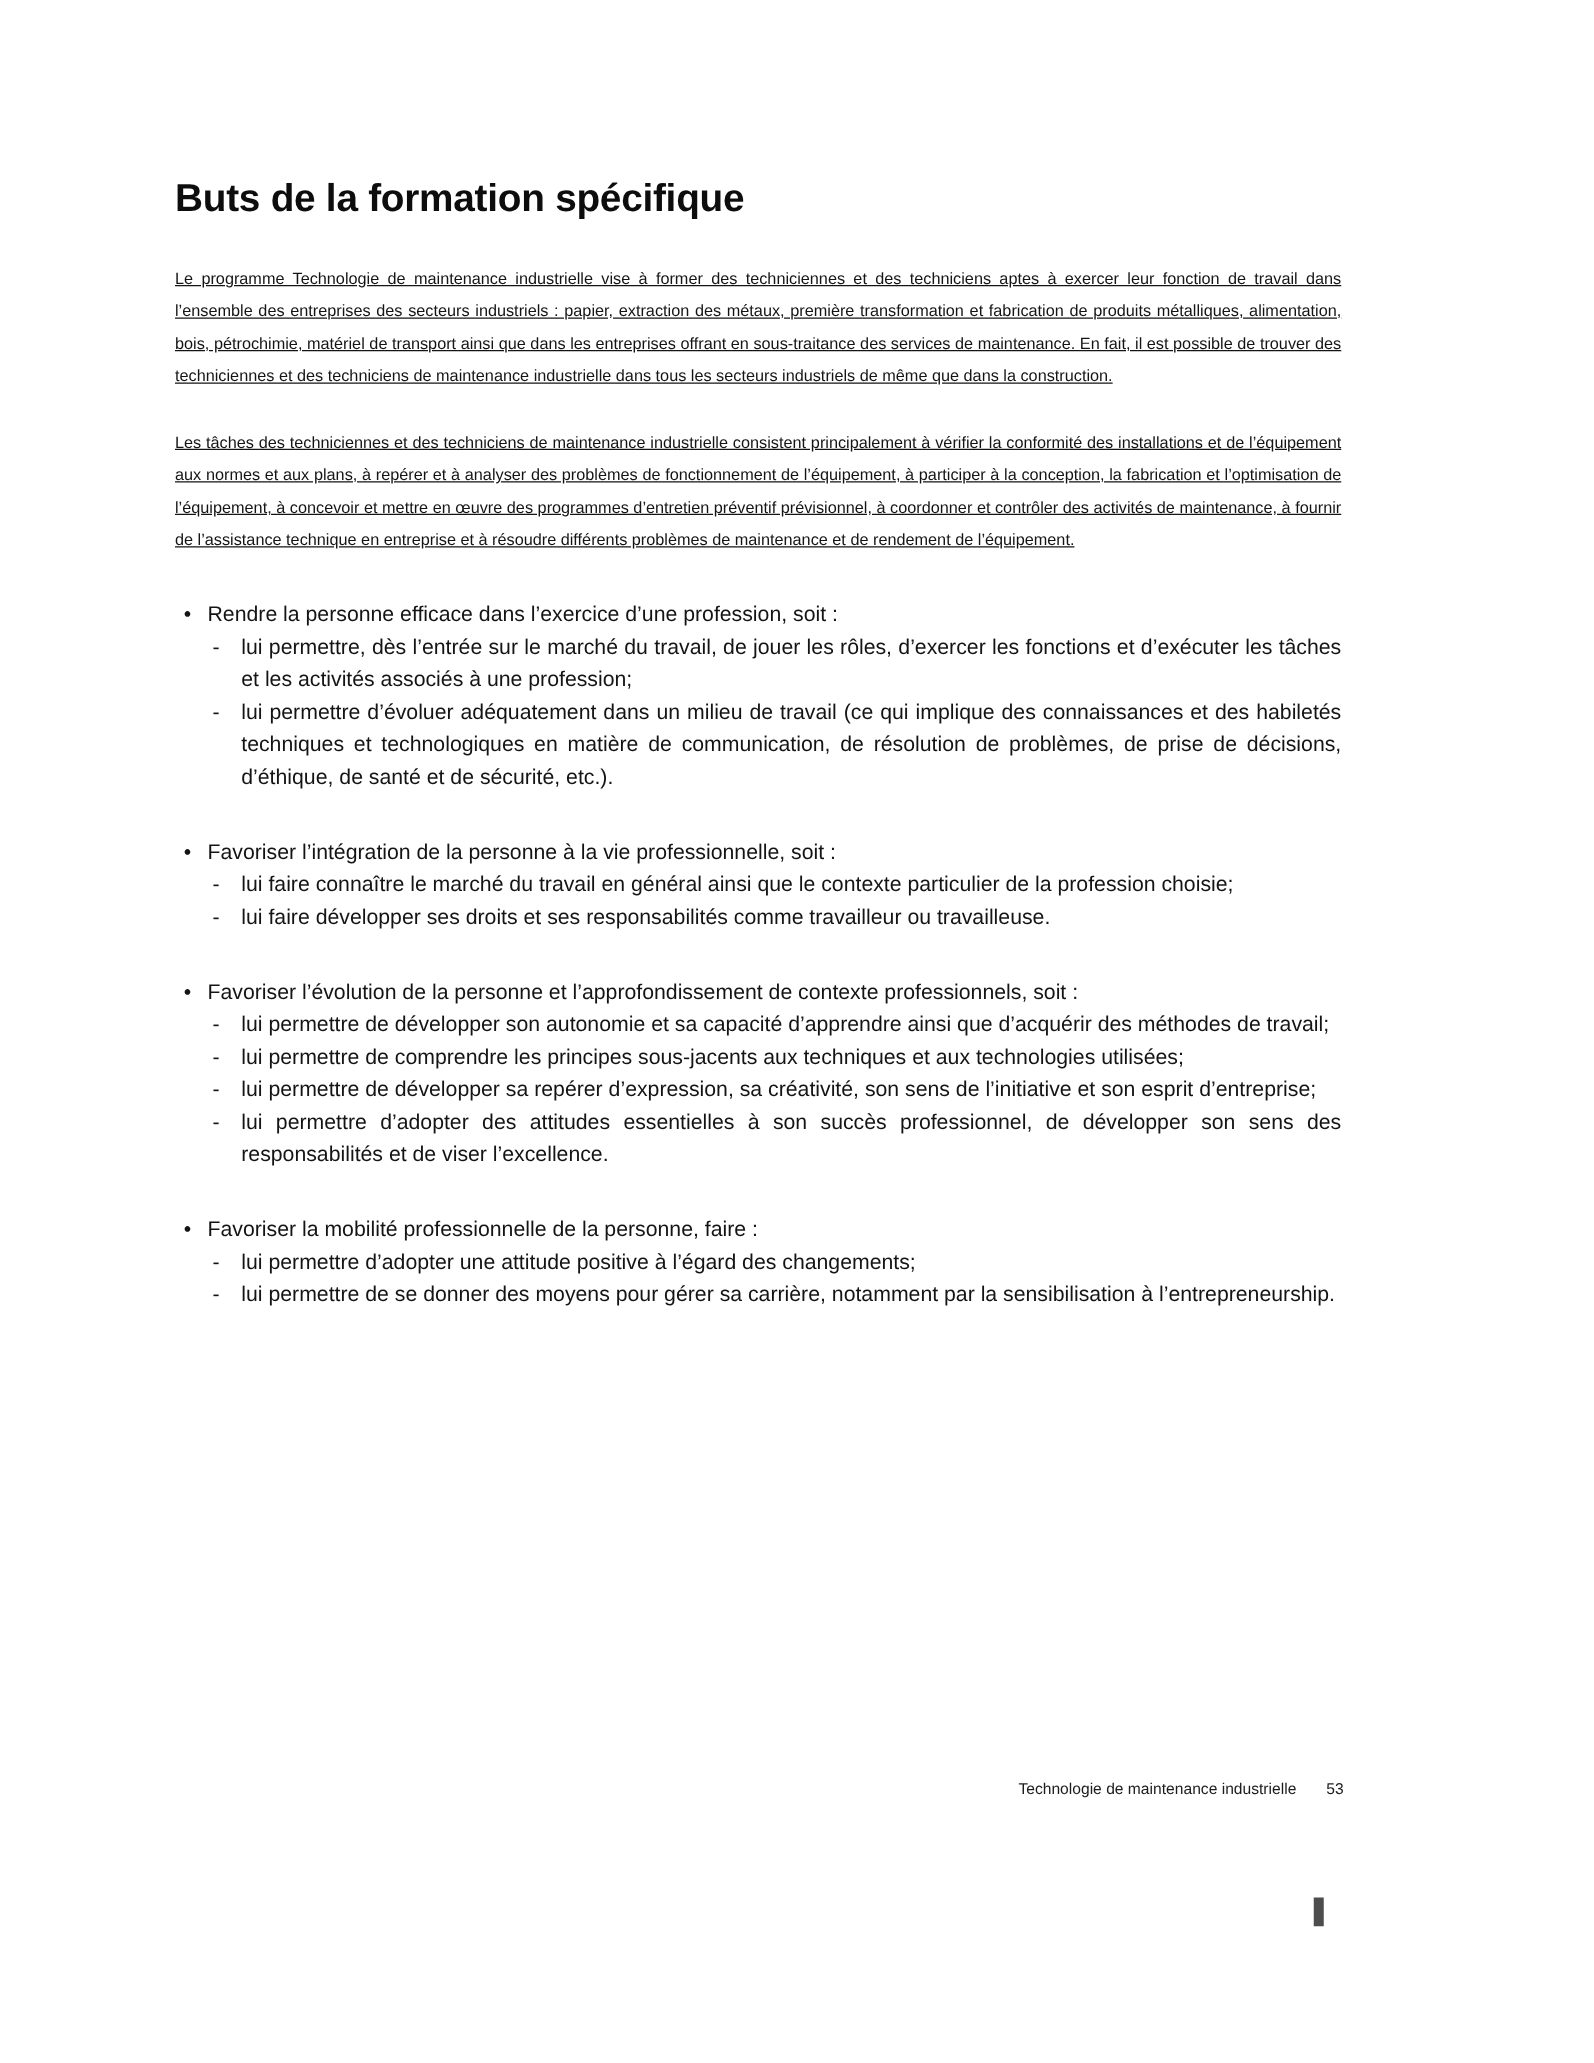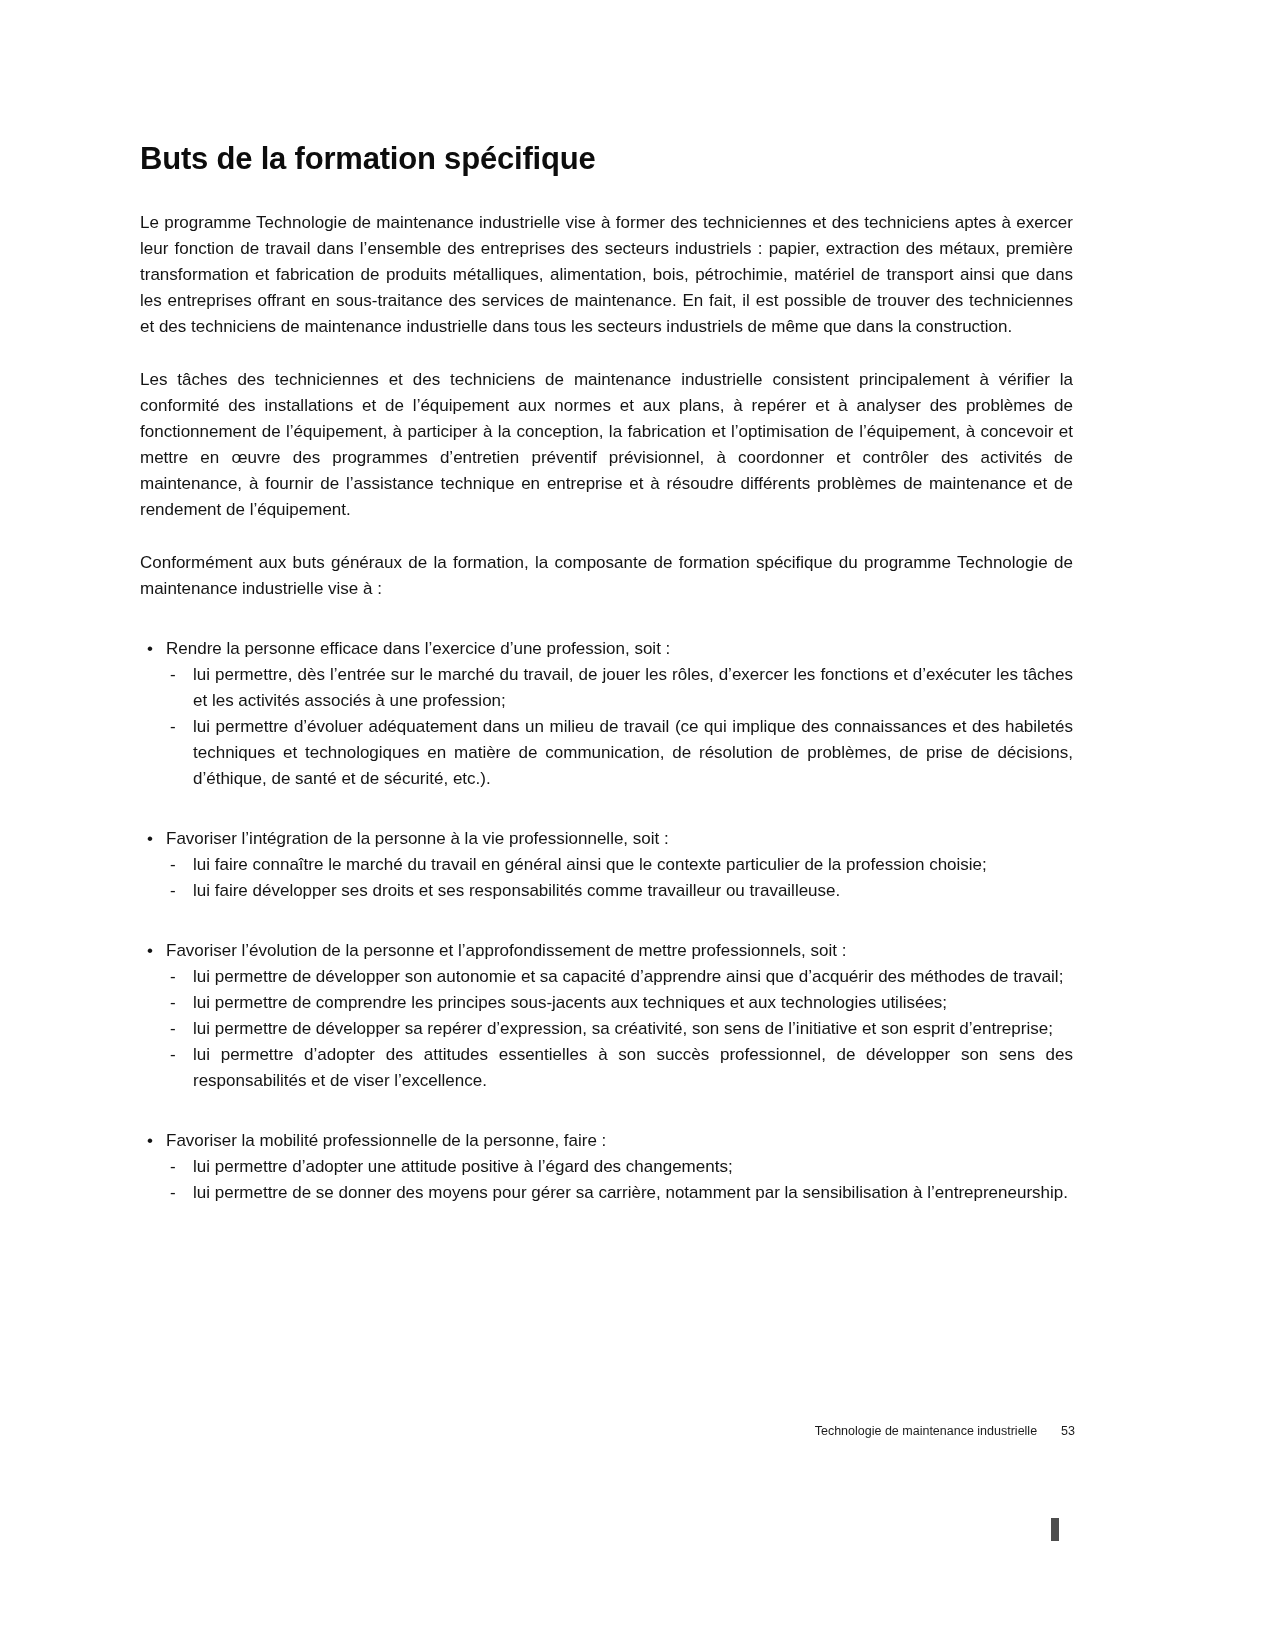--- a/index.html
+++ b/index.html
@@ -19,24 +19,25 @@
     width: 933px;
   }
   .title {
     font-size: 31px;
     font-weight: 700;
     letter-spacing: -0.2px;
     margin: 141px 0 33px 0;
     color: #0d0d0d;
   }
   .para {
-    font-size: 17px;
+    font-size: 13px;
     line-height: 26px;
     text-align: justify;
     margin: 0 0 27px 0;
+    text-decoration: underline;
   }
   .goal { margin-top: 34px; }
   .goal-head {
     display: flex;
     font-size: 17px;
     line-height: 26px;
   }
   .bullet {
     flex: 0 0 26px;
     padding-left: 7px;
@@ -76,21 +77,20 @@
 </style>
 </head>
 <body>
 
 <div class="content">
 
   <h1 class="title">Buts de la formation spécifique</h1>
 
   <p class="para">Le programme Technologie de maintenance industrielle vise à former des techniciennes et des techniciens aptes à exercer leur fonction de travail dans l’ensemble des entreprises des secteurs industriels : papier, extraction des métaux, première transformation et fabrication de produits métalliques, alimentation, bois, pétrochimie, matériel de transport ainsi que dans les entreprises offrant en sous-traitance des services de maintenance.  En fait, il est possible de trouver des techniciennes et des techniciens de maintenance industrielle dans tous les secteurs industriels de même que dans la construction.</p>
   <p class="para">Les tâches des techniciennes et des techniciens de maintenance industrielle consistent principalement à vérifier la conformité des installations et de l’équipement aux normes et aux plans, à repérer et à analyser des problèmes de fonctionnement de l’équipement, à participer à la conception, la fabrication et l’optimisation de l’équipement, à concevoir et mettre en œuvre des programmes d’entretien préventif prévisionnel, à coordonner et contrôler des activités de maintenance, à fournir de l’assistance technique en entreprise et à résoudre différents problèmes de maintenance et de rendement de l’équipement.</p>
-  <p class="para">Conformément aux buts généraux de la formation, la composante de formation spécifique du programme Technologie de maintenance industrielle vise à :</p>
 
   <div class="goal">
     <div class="goal-head">
       <span class="bullet">•</span>
       <span class="goal-label">Rendre la personne efficace dans l’exercice d’une profession, soit :</span>
     </div>
     <div class="sub">
       <span class="dash">-</span>
       <span class="sub-text">lui permettre, dès l’entrée sur le marché du travail, de jouer les rôles, d’exercer les fonctions et d’exécuter les tâches et les activités associés à une profession;</span>
     </div>
@@ -111,21 +111,21 @@
     </div>
     <div class="sub">
       <span class="dash">-</span>
       <span class="sub-text">lui faire développer ses droits et ses responsabilités comme travailleur ou travailleuse.</span>
     </div>
   </div>
 
   <div class="goal">
     <div class="goal-head">
       <span class="bullet">•</span>
-      <span class="goal-label">Favoriser l’évolution de la personne et l’approfondissement de mettre professionnels, soit :</span>
+      <span class="goal-label">Favoriser l’évolution de la personne et l’approfondissement de contexte professionnels, soit :</span>
     </div>
     <div class="sub">
       <span class="dash">-</span>
       <span class="sub-text">lui permettre de développer son autonomie et sa capacité d’apprendre ainsi que d’acquérir des méthodes de travail;</span>
     </div>
     <div class="sub">
       <span class="dash">-</span>
       <span class="sub-text">lui permettre de comprendre les principes sous-jacents aux techniques et aux technologies utilisées;</span>
     </div>
     <div class="sub">

